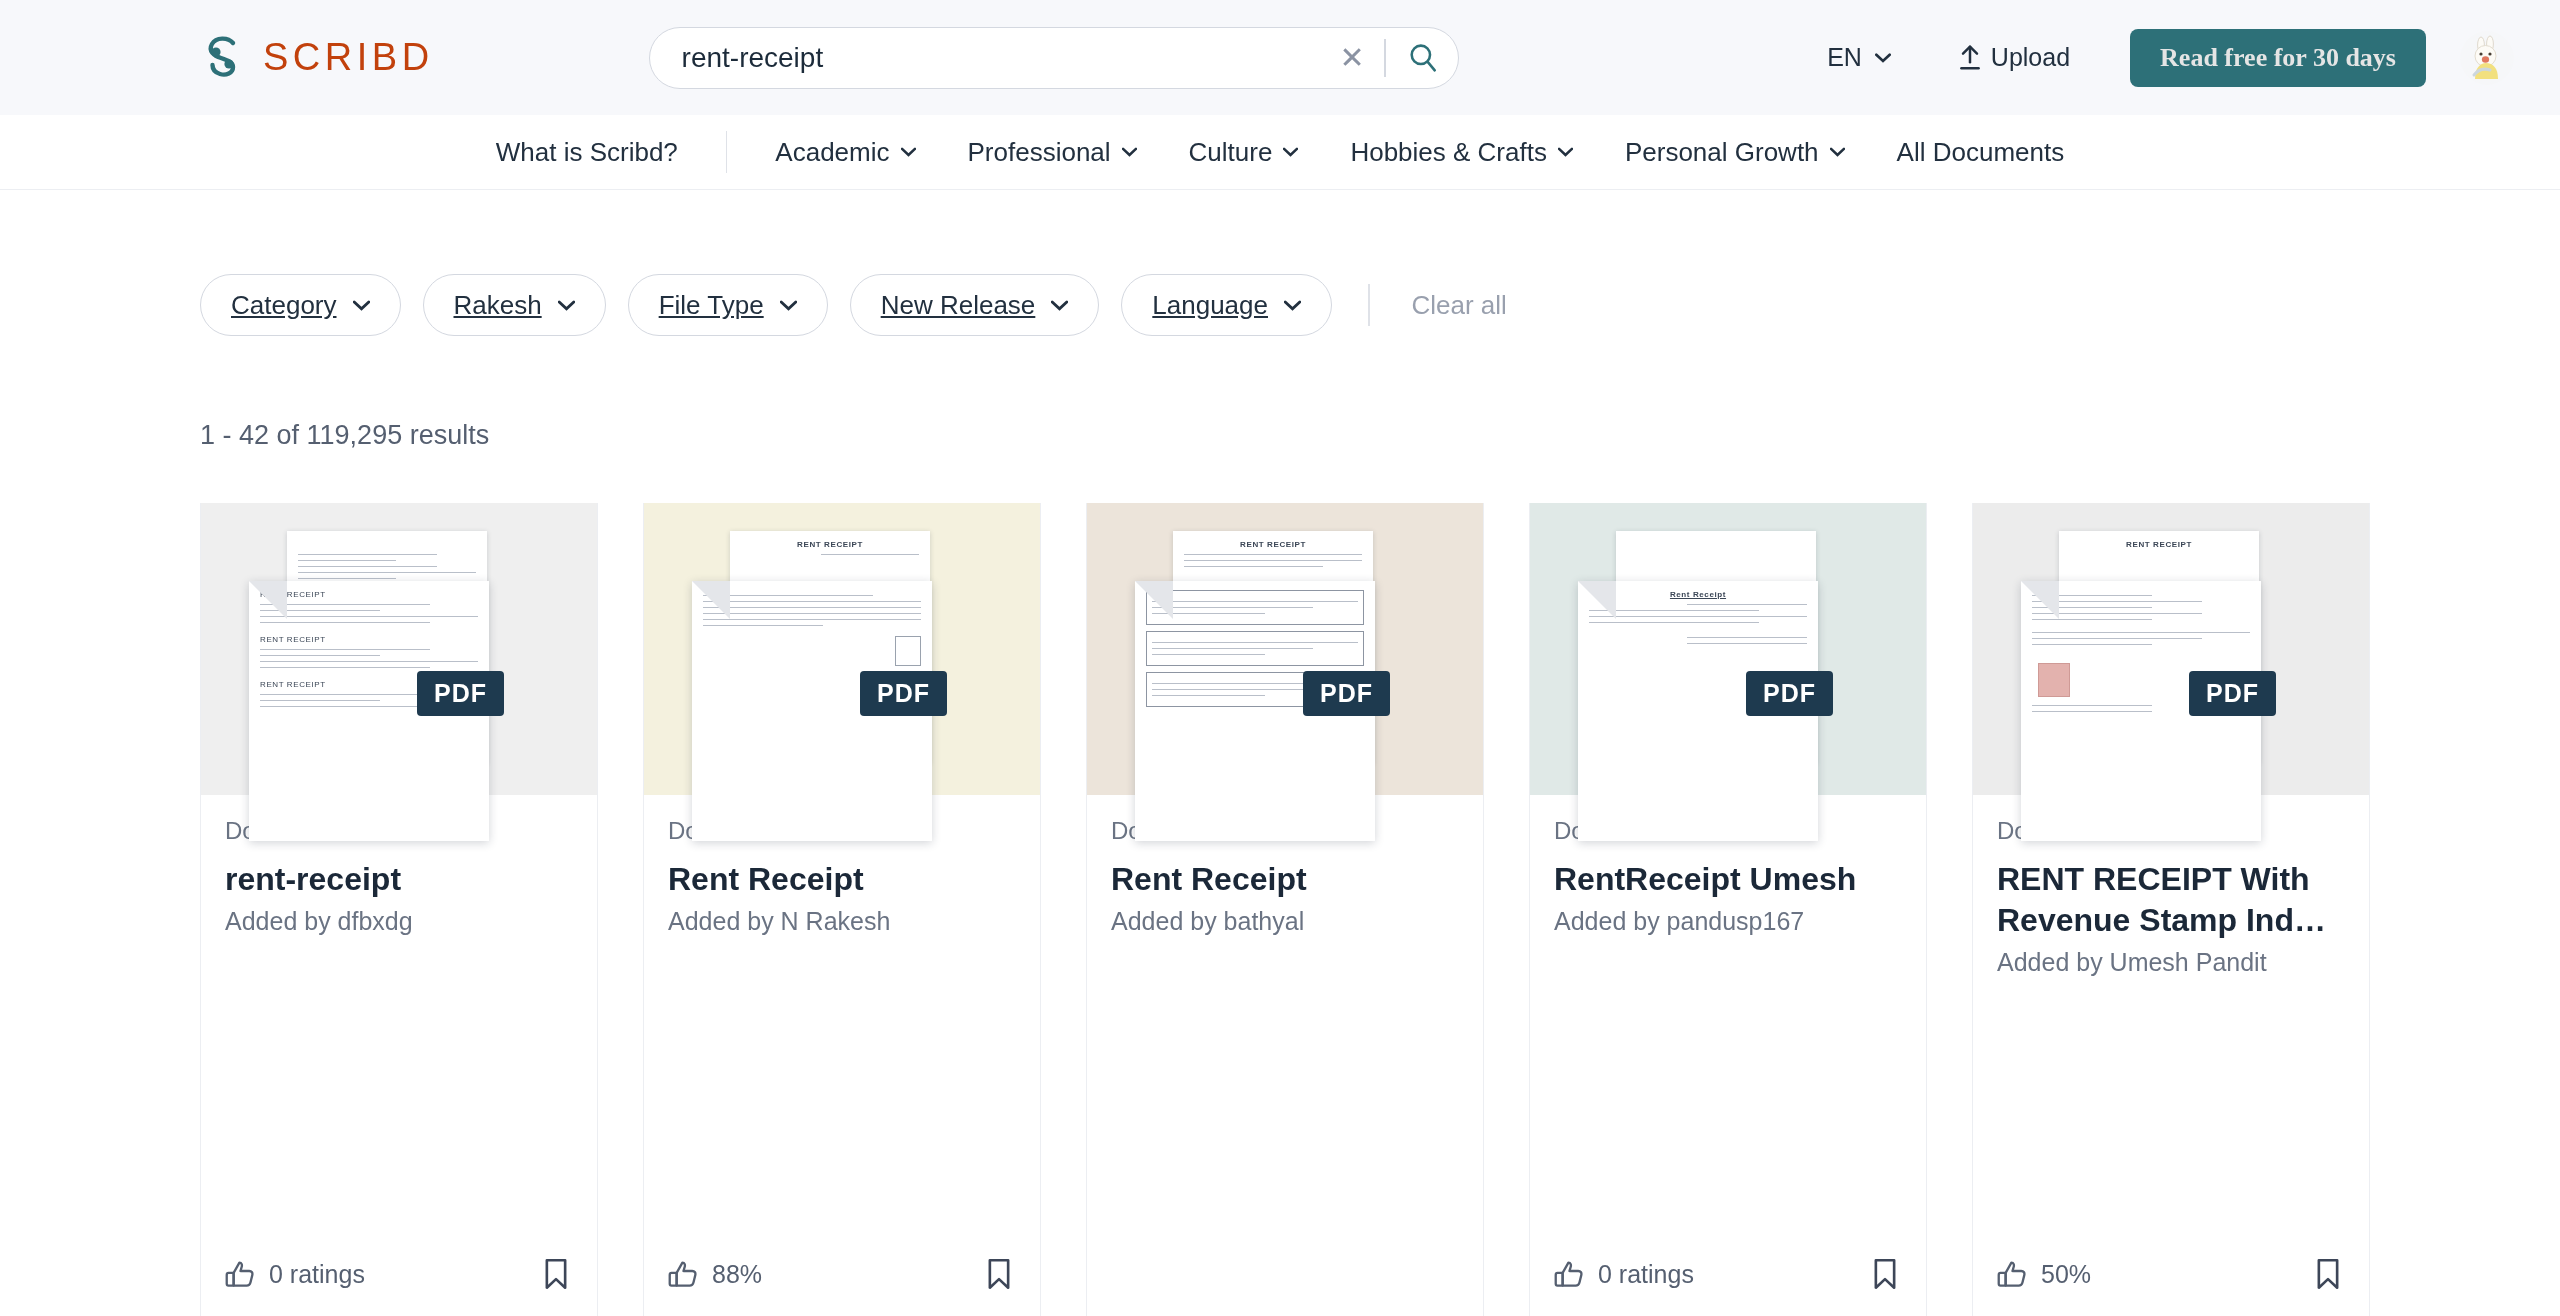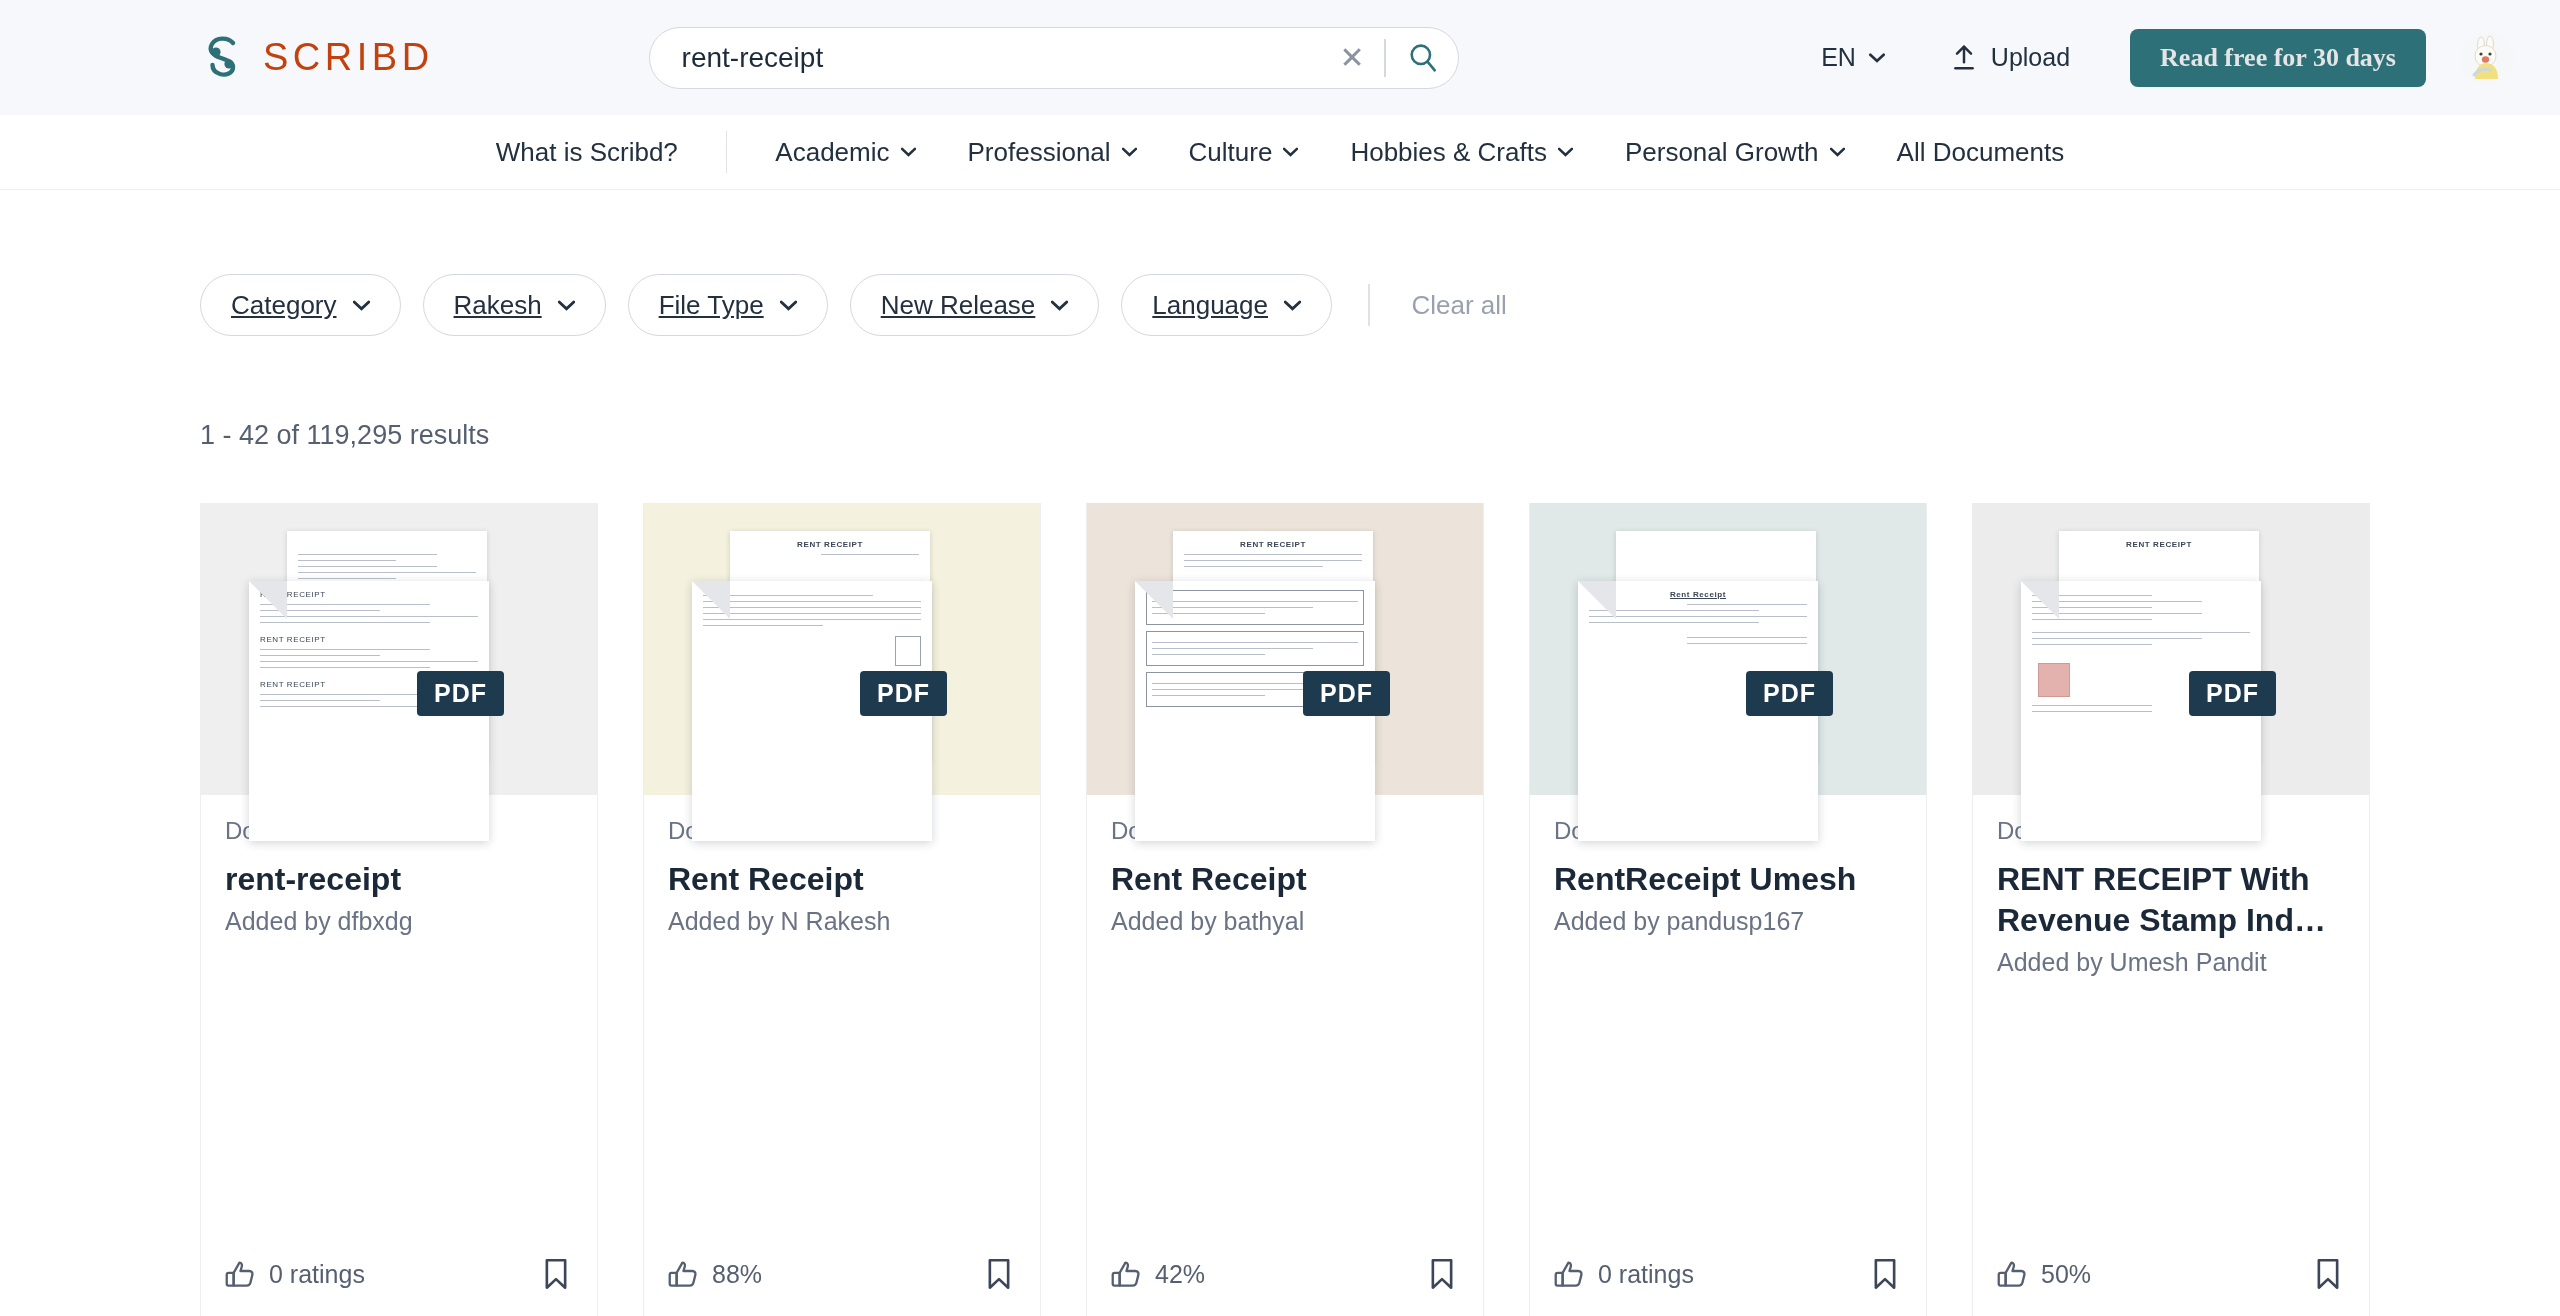--- a/index.html
+++ b/index.html
@@ -75,21 +75,21 @@
     gap: 0;
   }
   .lang-btn {
     display: flex; align-items: center; gap: 13px;
     font-size: 25px; color: #22303f;
     background: transparent; border: none;
     cursor: pointer; padding: 10px 14px;
     font-family: "Liberation Sans", sans-serif;
   }
   .upload-btn {
-    display: flex; align-items: center; gap: 14px;
+    display: flex; align-items: center; gap: 8px;
     font-size: 25px; color: #22303f;
     background: transparent; border: none;
     cursor: pointer; padding: 10px 16px;
     margin-left: 36px;
     font-family: "Liberation Sans", sans-serif;
   }
   .cta-btn {
     margin-left: 44px;
     background: #2d7078;
     color: #e5e5e5;
@@ -555,34 +555,20 @@
           </div>
         </div>
         <span class="pdf-badge">PDF</span>
       </div>
     </div>
     <div class="card-body">
       <div class="card-type">Document</div>
       <div class="card-title">Rent Receipt</div>
       <div class="card-author">Added by bathyal</div>
     </div>
-    <div class="card-foot">
-      <div class="rating">
-        <svg viewBox="0 0 26 24" width="30" height="28">
-          <path d="M7.5 22 L7.5 11 L12.5 2.2 C14.6 2.2 15 4.2 14.4 6 L13.4 9.4 L21 9.4 C23.2 9.4 24.2 11 23.6 13.2 L22 19.6 C21.6 21.2 20.4 22 18.8 22 Z" fill="none" stroke="#555f70" stroke-width="2" stroke-linejoin="round"></path>
-          <path d="M7.5 11 L3 11 C2 11 1.5 11.7 1.5 12.8 L1.5 20.4 C1.5 21.4 2 22 3 22 L7.5 22 Z" fill="none" stroke="#555f70" stroke-width="2" stroke-linejoin="round"></path>
-        </svg>
-        <span class="rating-txt">42%</span>
-      </div>
-      <button class="bm-btn">
-        <svg viewBox="0 0 22 28" width="26" height="32">
-          <path d="M3 2 L19 2 L19 26 L11 18.5 L3 26 Z" fill="none" stroke="#3d4658" stroke-width="2.3" stroke-linejoin="round"></path>
-        </svg>
-      </button>
-    </div>
   </div>
 
   <div class="card" style="height: 813px;">
     <div class="thumb-area">
       <div class="thumb-tint" style="background:#e0e9e7"></div>
       <div class="pages">
         <div class="page-back">
           <div class="doc"></div>
         </div>
         <div class="dogear"></div>

